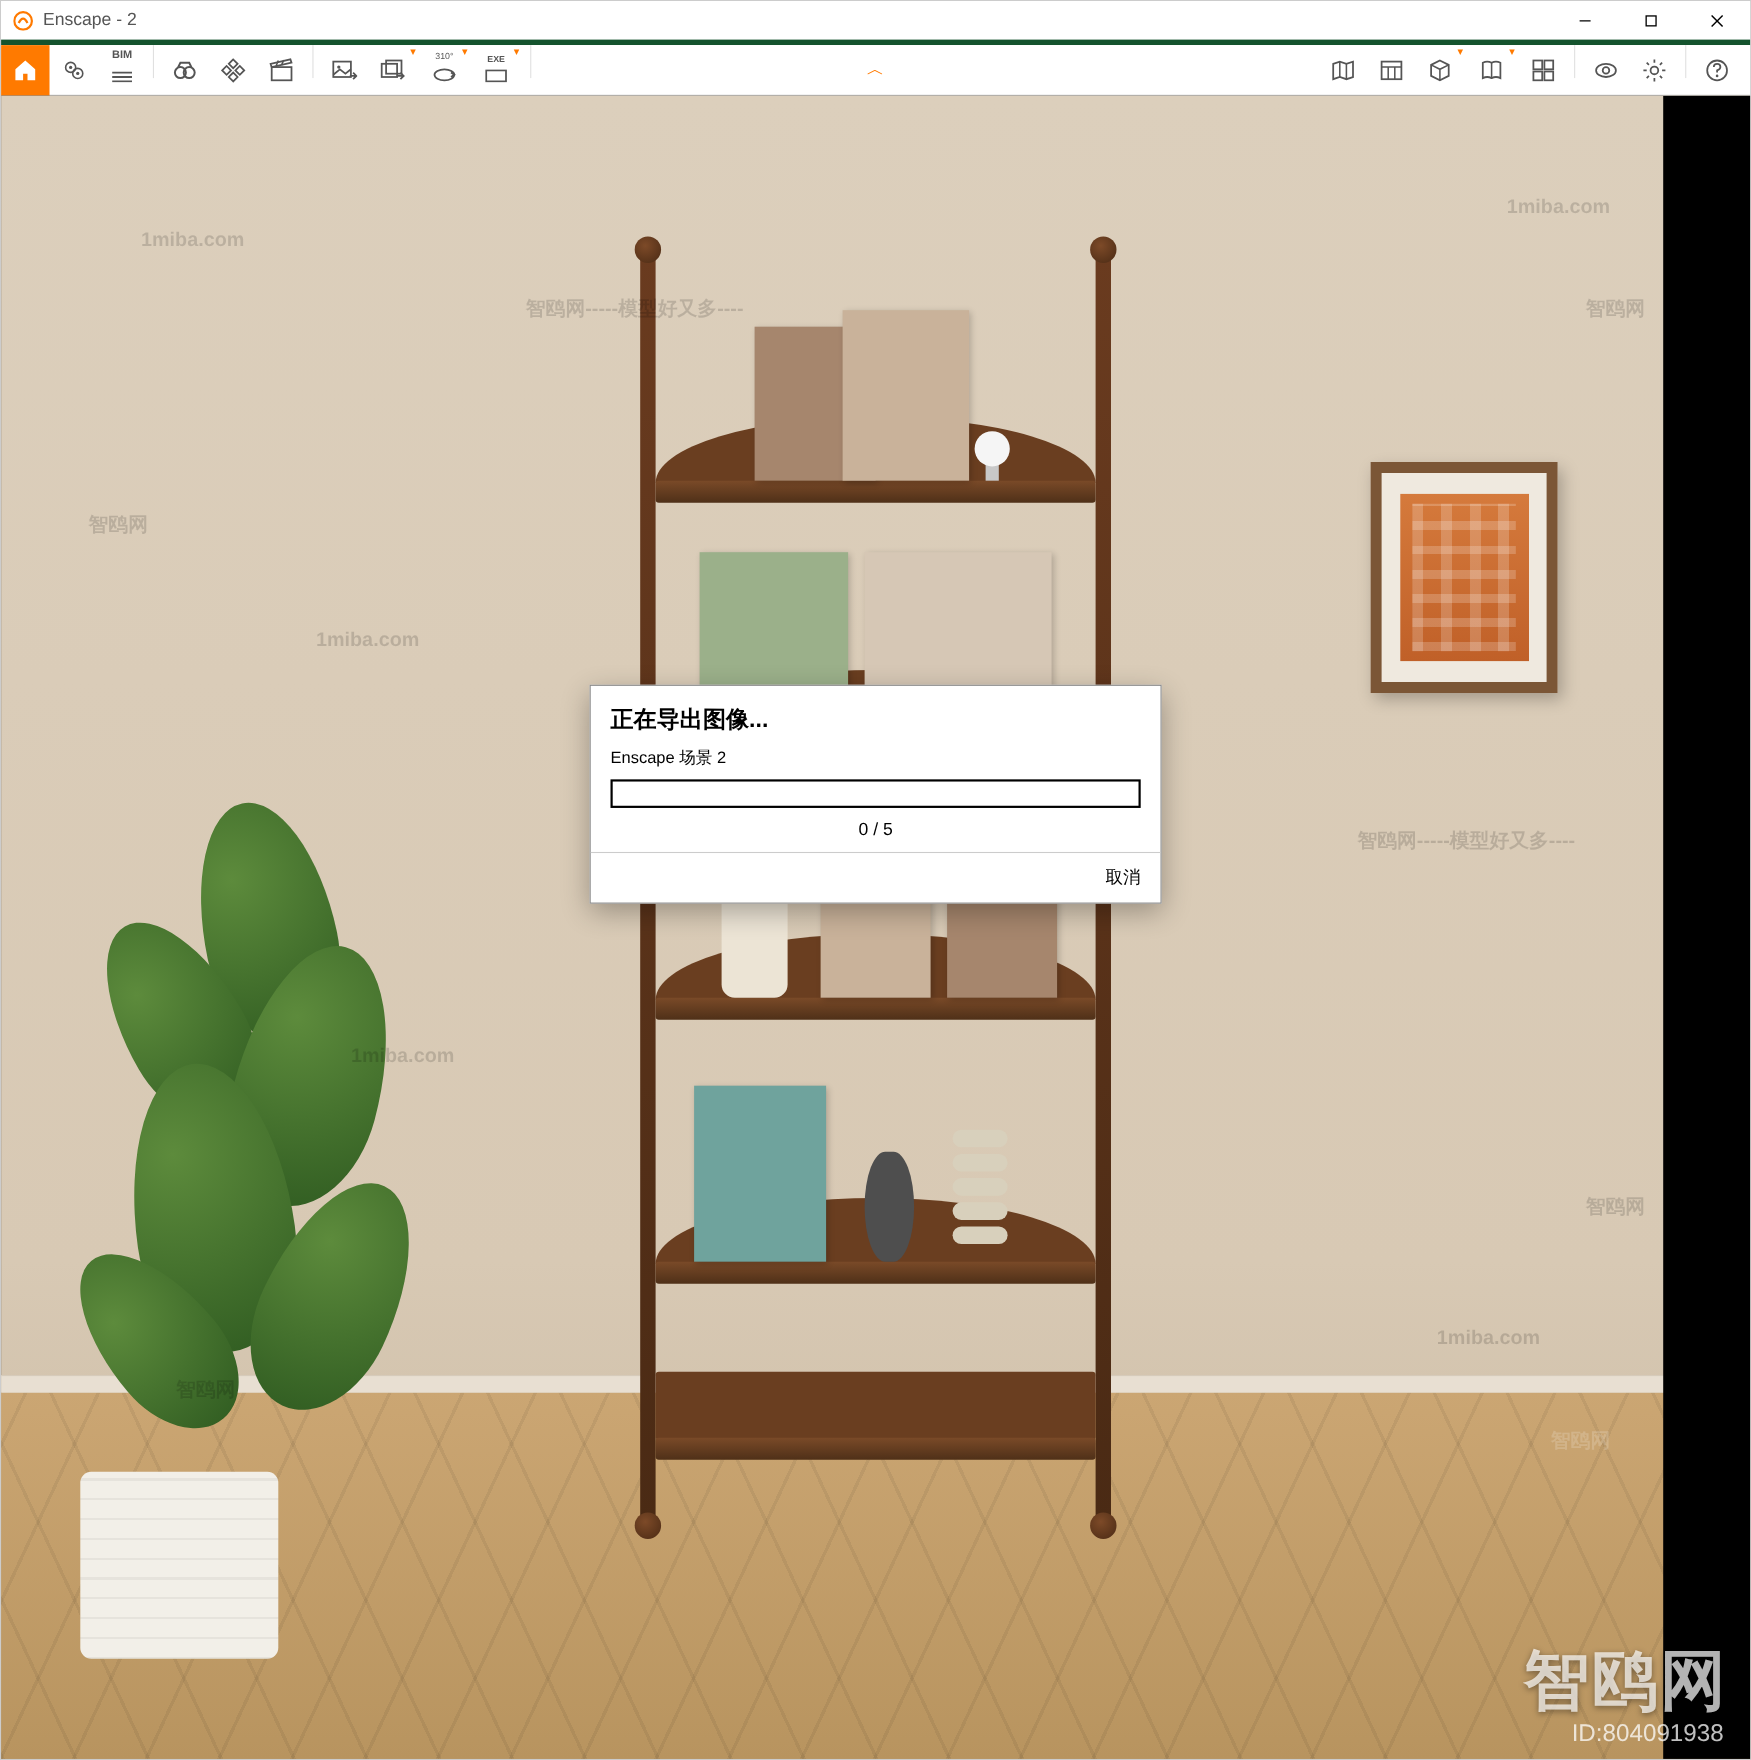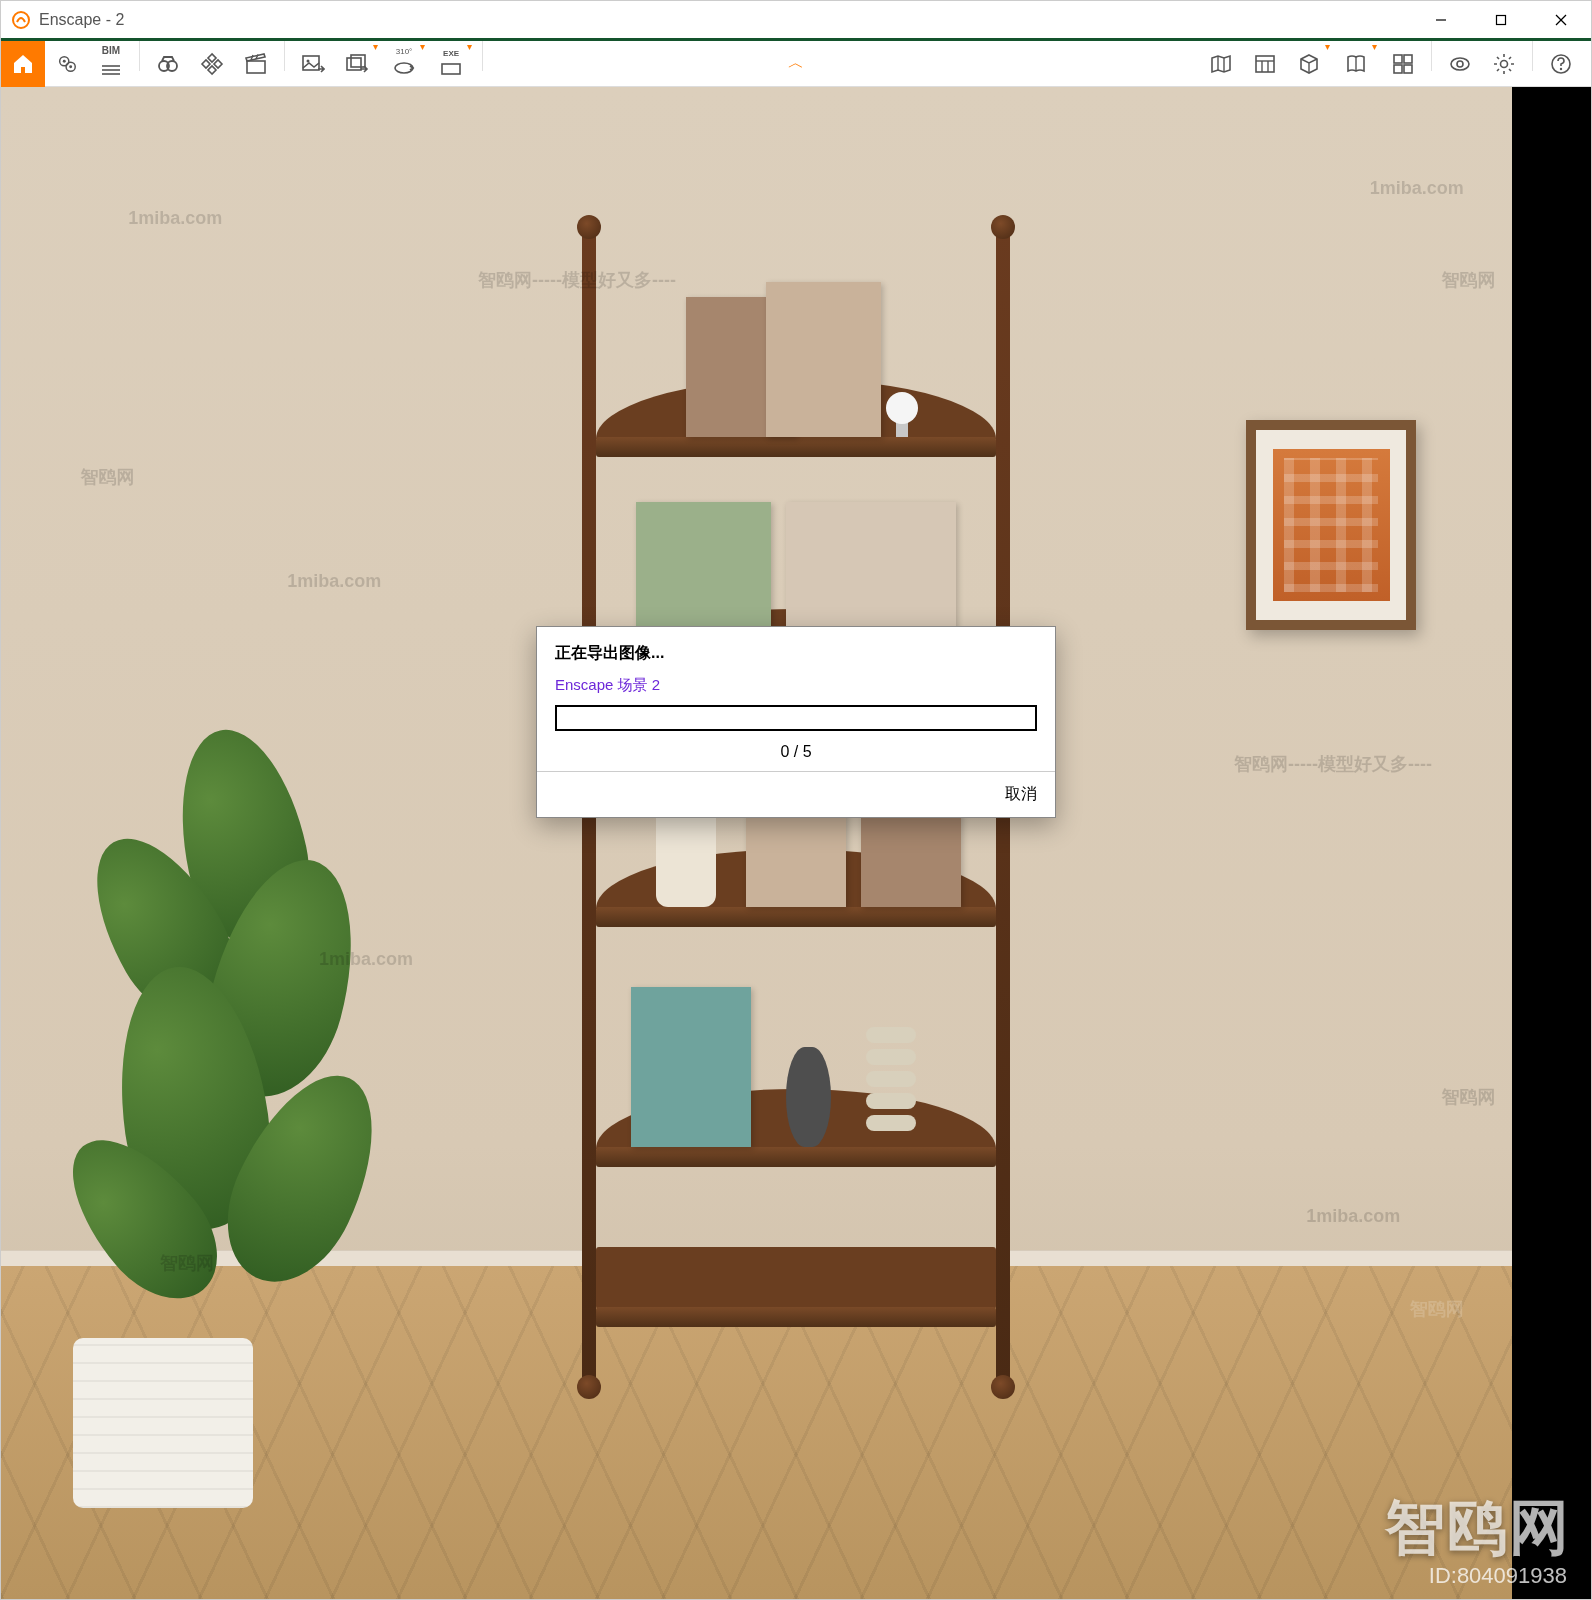--- a/index.html
+++ b/index.html
@@ -1,20 +1,20 @@
 <!DOCTYPE html>
 <html><head>
 <meta charset="utf-8">
 <style>
   * { box-sizing: border-box; margin: 0; padding: 0; }
   html, body { width: 1592px; height: 1600px; font-family: "Segoe UI", Arial, sans-serif; background: #f0f0f0; overflow: hidden; }
 
   
   .window { width: 1592px; height: 1600px; background: #fff; display: flex; flex-direction: column; border: 1px solid #ccc; }
-  .titlebar { height: 40px; display: flex; align-items: center; padding: 0 0 0 10px; background: #fff; border-bottom: 3px solid #14532d; }
+  .titlebar { height: 40px; display: flex; align-items: center; padding: 0 0 0 10px; background: #fff; border-bottom: 5px solid #14532d; }
   .titlebar .app-icon { width: 20px; height: 20px; margin-right: 8px; display: flex; align-items: center; justify-content: center; }
   .titlebar .title-text { font-size: 16px; color: #555; }
   .winbtns { margin-left: auto; display: flex; }
   .winbtn { width: 60px; height: 40px; display: flex; align-items: center; justify-content: center; cursor: pointer; }
 
   
   .toolbar { height: 46px; background: #fff; display: flex; align-items: center; border-bottom: 1px solid #ddd; position: relative; }
   .tool-left, .tool-right { display: flex; align-items: flex-start; height: 100%; }
   .tool-right { margin-left: auto; padding-right: 8px; }
   .toolbtn { width: 44px; height: 46px; display: flex; align-items: center; justify-content: center; cursor: pointer; position: relative; }
@@ -80,22 +80,22 @@
   .wm { position: absolute; color: rgba(255,255,255,0.18); font-size: 18px; pointer-events: none; white-space: nowrap; font-weight: bold; }
   .wm.dark { color: rgba(0,0,0,0.15); }
   .wm-big { position: absolute; right: 20px; bottom: 30px; color: rgba(255,255,255,0.7); font-size: 60px; font-weight: 600; letter-spacing: 2px; text-shadow: 0 2px 6px rgba(0,0,0,0.4); }
   .wm-id { position: absolute; right: 24px; bottom: 10px; color: rgba(255,255,255,0.75); font-size: 22px; }
   .wm-center { position: absolute; left: 50%; bottom: 40px; transform: translateX(-50%); color: rgba(180,180,180,0.7); font-size: 30px; letter-spacing: 1px; }
   .wm-center .bird { display: inline-block; transform: translateY(4px); }
 
   
   .modal { position: absolute; left: 50%; top: 42%; transform: translate(-50%, -50%); width: 520px; background: #fff; border: 1px solid #888; box-shadow: 0 8px 24px rgba(0,0,0,0.3); }
   .modal-body { padding: 16px 18px 10px; }
-  .modal-title { font-size: 16px; font-weight: 700; color: #000; margin-bottom: 12px; }
-  .modal-sub { font-size: 15px; color: #6d28d9; margin-bottom: 10px; }
+  .modal-title { font-size: 21px; font-weight: 700; color: #000; margin-bottom: 12px; }
+  .modal-sub { font-size: 15px; color: #000000; margin-bottom: 10px; }
   .progress { width: 100%; height: 26px; border: 2px solid #000; }
   .progress-count { text-align: center; font-size: 16px; margin-top: 12px; }
   .modal-footer { border-top: 1px solid #ccc; padding: 12px 18px; text-align: right; }
   .cancel-btn { font-size: 16px; color: #000; background: none; border: none; cursor: pointer; }
 
   svg { display: block; }
 </style>
 </head>
 <body>
 

